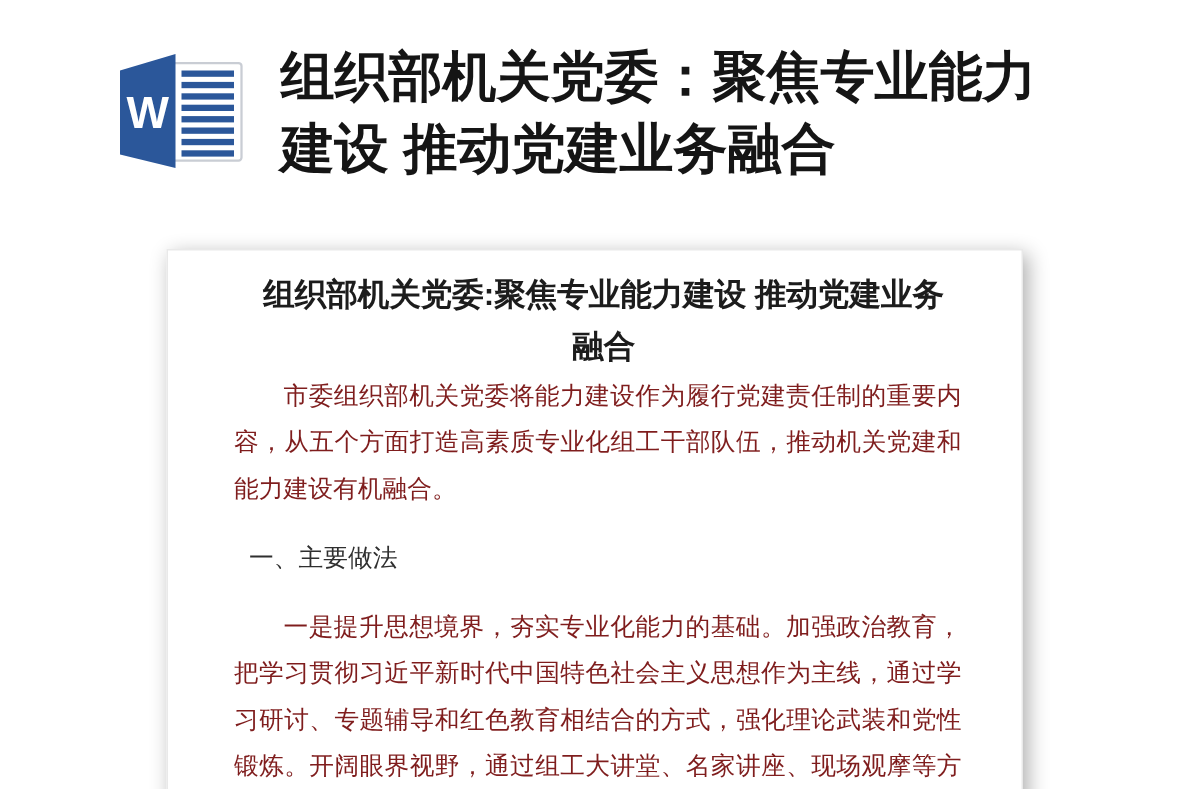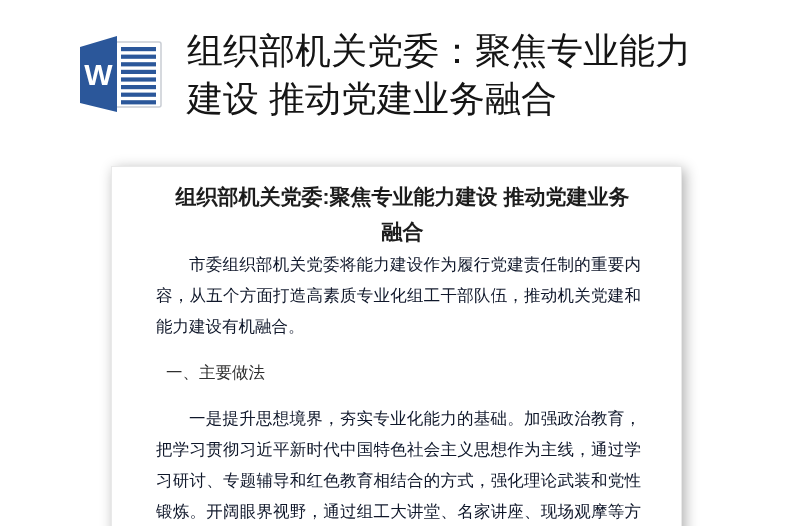--- a/index.html
+++ b/index.html
@@ -29,21 +29,21 @@
     width: 82px;
     height: 76px;
     margin-top: 9px;
     flex: 0 0 auto;
     position: relative;
   }
   .header-title {
     width: 522px;
     font-size: 36px;
     line-height: 48px;
-    font-weight: 400;
+    font-weight: 700;
     color: #151515;
     word-break: break-all;
   }
 
   
   .doc-page {
     position: absolute;
     left: 111px;
     top: 166px;
     width: 571px;
@@ -64,21 +64,21 @@
     color: #1c1c1c;
     word-break: break-all;
   }
   .doc-para {
     margin: 0 0 15px 0;
     font-size: 16.5px;
     line-height: 31px;
     text-align: justify;
     text-indent: 33px;
     word-break: break-all;
-    color: #0f172a;
+    color: #7f1d1d;
   }
   .doc-para.first {
     margin-top: 0;
   }
   .doc-heading {
     margin: 12px 0 15px 0;
     font-size: 16.5px;
     line-height: 31px;
     text-indent: 10px;
     color: #2f2f2f;

